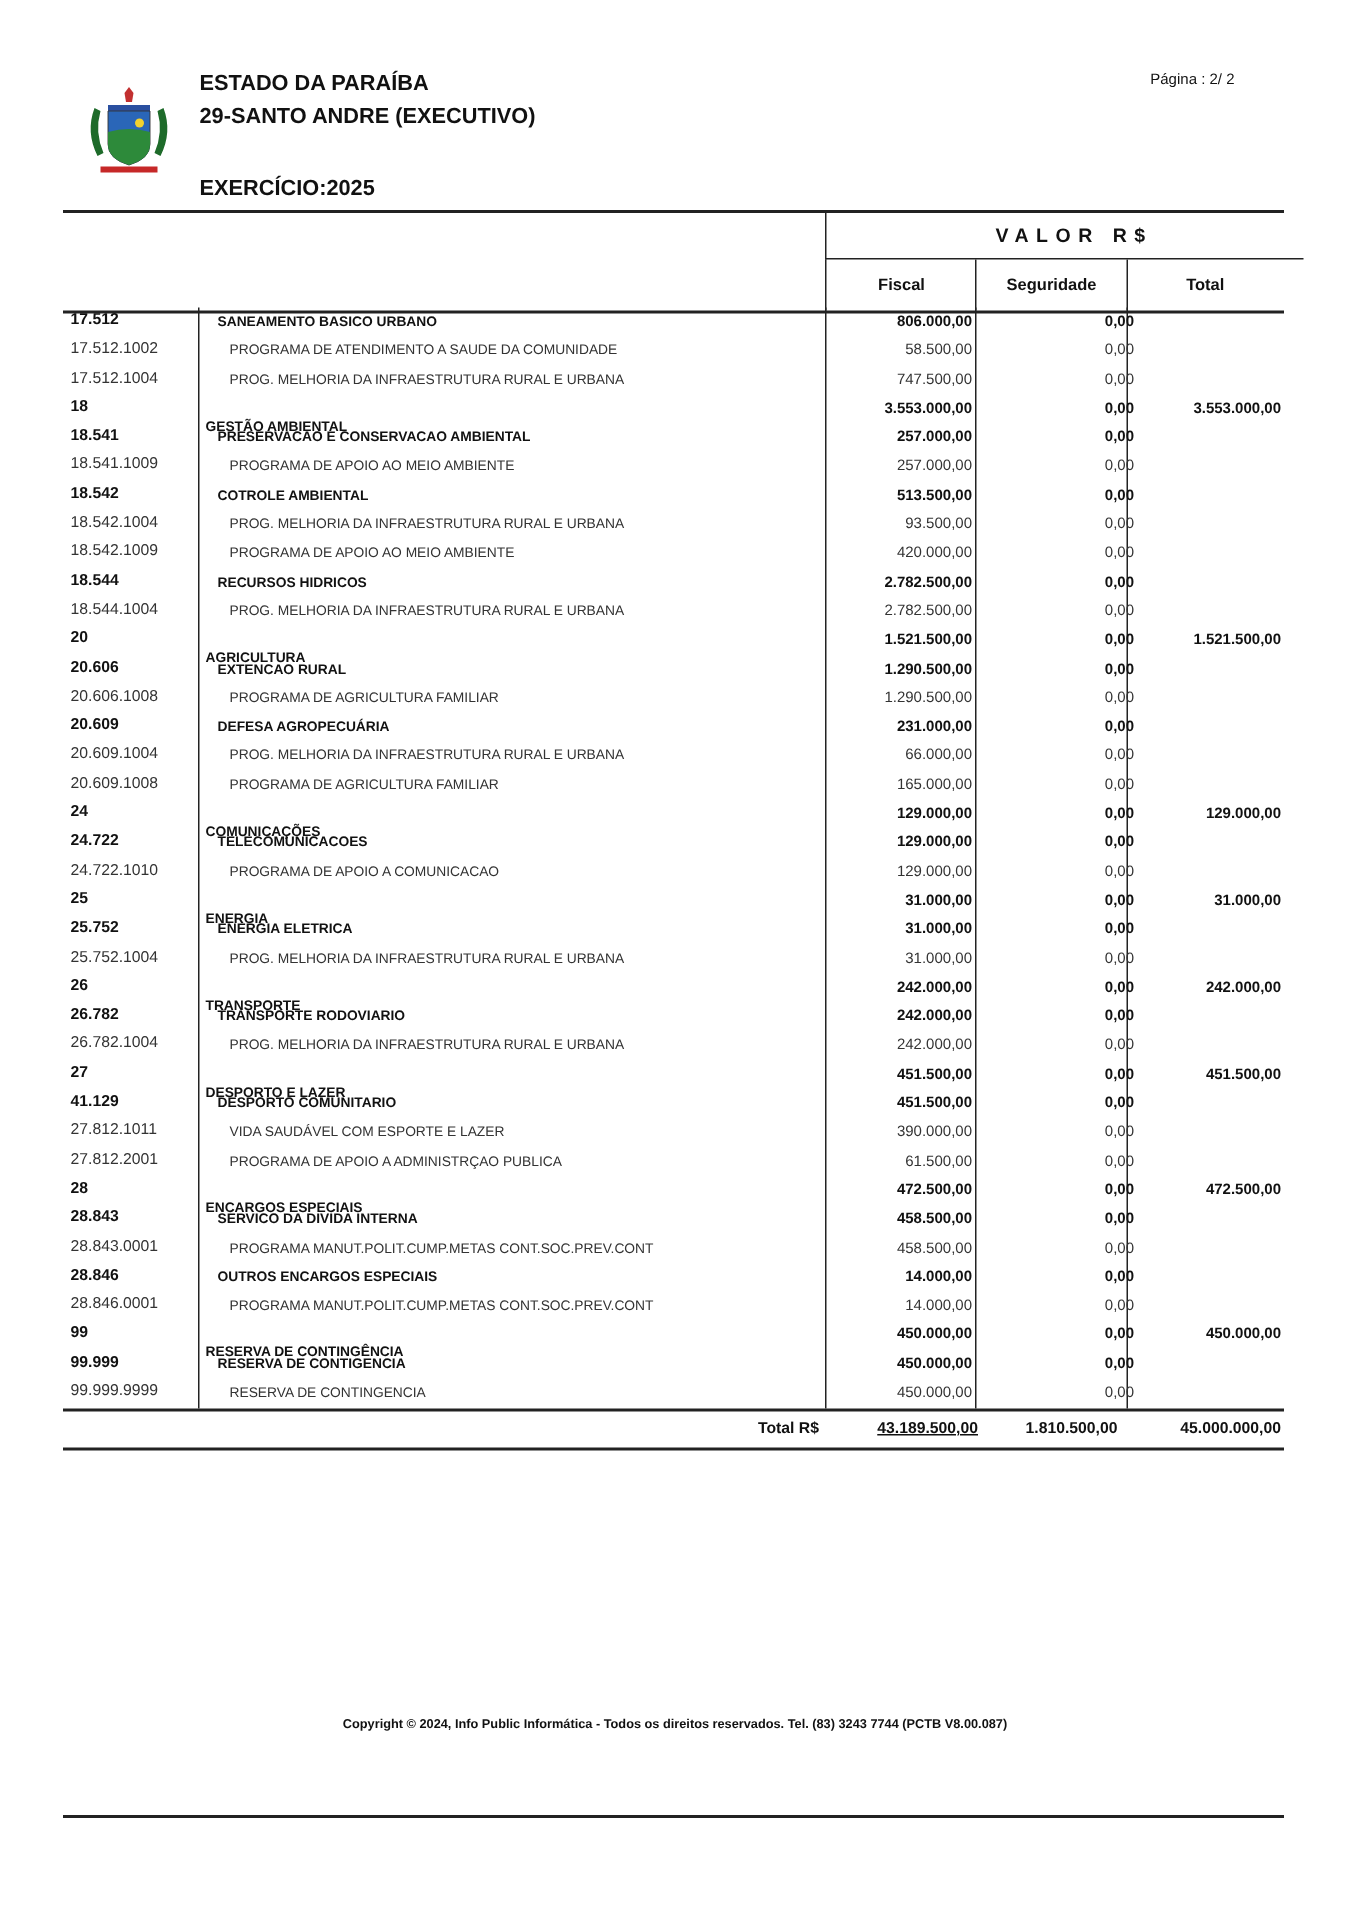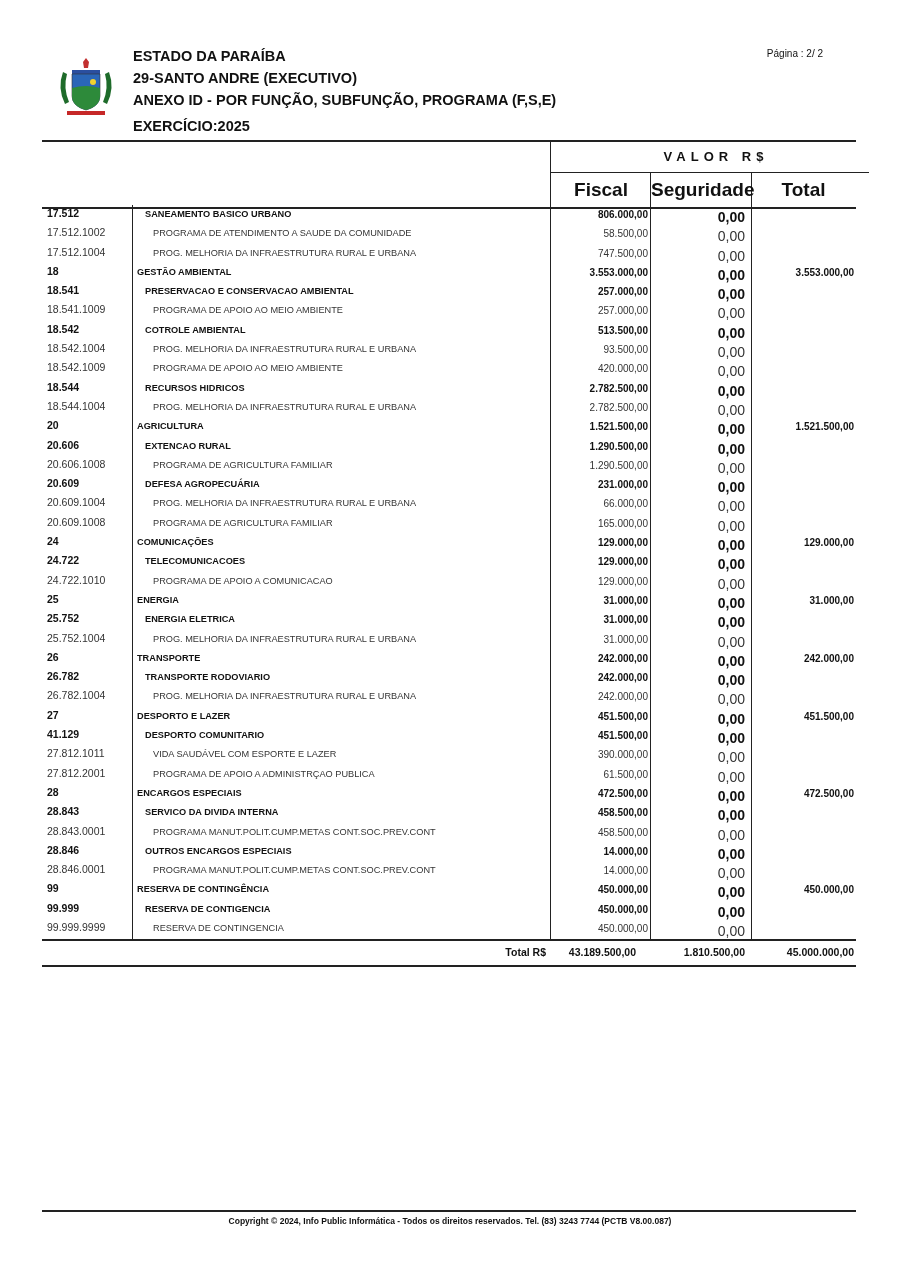--- a/index.html
+++ b/index.html
@@ -5,65 +5,64 @@
   html, body { margin: 0; padding: 0; background: #ffffff; }
   body { width: 900px; height: 1272px; position: relative; font-family: "Liberation Sans", sans-serif; color: #111; }
   .page { position: absolute; left: 0; top: 0; width: 900px; height: 1272px; }
   .crest { position: absolute; left: 55px; top: 58px; width: 62px; height: 62px; }
   .hdr { position: absolute; left: 133px; font-weight: bold; font-size: 14.5px; white-space: nowrap; }
   .pagina { position: absolute; right: 77px; top: 48px; font-size: 10px; }
   .thead { position: absolute; left: 42px; top: 140px; width: 814px; height: 65px; border-top: 2px solid #222; border-bottom: 2px solid #222; }
   .th-codigo { position: absolute; left: 0; top: 0; width: 90px; height: 65px; line-height: 65px; text-align: center; font-weight: bold; font-size: 14.5px; border-right: 1px solid #222; }
   .th-desc { position: absolute; left: 91px; top: 0; width: 415px; height: 65px; line-height: 65px; padding-left: 6px; font-weight: bold; font-size: 14.5px; }
   .th-valor { position: absolute; left: 508px; top: 0; width: 306px; height: 30px; border-left: 1px solid #222; border-bottom: 1px solid #222; text-align: center; line-height: 30px; font-weight: bold; font-size: 13px; letter-spacing: 5px; padding-left: 12px; }
-  .th-fiscal, .th-seg, .th-total { position: absolute; top: 31px; height: 34px; line-height: 34px; text-align: center; font-weight: bold; font-size: 19px; }
+  .th-fiscal, .th-seg, .th-total { position: absolute; top: 31px; height: 34px; line-height: 34px; text-align: center; font-weight: bold; font-size: 11px; }
   .th-fiscal { left: 508px; width: 100px; border-left: 1px solid #222; }
   .th-seg { left: 608px; width: 100px; border-left: 1px solid #222; border-right: 1px solid #222; }
   .th-total { left: 709px; width: 105px; }
   .vsep { position: absolute; top: 205px; width: 0; border-left: 1px solid #222; height: 734px; }
   .rows { position: absolute; left: 42px; top: 205px; width: 814px; }
   .row { position: relative; height: 19.3px; font-size: 9.2px; }
   .row .cod { position: absolute; left: 5px; top: 2px; font-size: 10.5px; }
   .row .desc { position: absolute; top: 4px; white-space: nowrap; }
   .row .fis { position: absolute; right: 208px; top: 4px; font-size: 10px; }
-  .row .seg { position: absolute; right: 111px; top: 4px; font-size: 14px; padding-left: 44px; }
+  .row .seg { position: absolute; right: 100px; top: 4px; font-size: 10px; padding-left: 44px; }
   .row .tot { position: absolute; right: 2px; top: 4px; font-size: 10px; }
-  .lvl0 .desc { left: 95px; }
+  .lvl0 .desc { left: 95px; margin-top: 12px; }
   .lvl1 .desc { left: 103px; }
   .lvl2 .desc { left: 111px; }
   .lvl0, .lvl1 { font-weight: bold; }
   .lvl2 { color: #333; }
   .lvl2 .cod { font-weight: normal; }
   .totals { position: absolute; left: 42px; top: 939px; width: 814px; height: 24px; border-top: 2px solid #222; border-bottom: 2px solid #222; font-weight: bold; font-size: 10.5px; }
   .totals .lbl { position: absolute; right: 310px; top: 5px; }
-  .totals .fis { position: absolute; right: 220px; top: 5px; }
+  .totals .fis { position: absolute; right: 204px; top: 5px; text-decoration: underline; }
   .totals .seg { position: absolute; right: 111px; top: 5px; }
   .totals .tot { position: absolute; right: 2px; top: 5px; }
   .footer-line { position: absolute; left: 42px; top: 1210px; width: 814px; border-top: 2px solid #222; }
-  .footer { position: absolute; left: 0; top: 1216px; width: 900px; text-align: center; font-size: 8.5px; font-weight: bold; }
+  .footer { position: absolute; left: 0; top: 1144px; width: 900px; text-align: center; font-size: 8.5px; font-weight: bold; }
 </style>
 </head>
 <body>
 
 <div class="page">
 
   <svg class="crest" viewBox="0 0 62 62">
     <path d="M8 14 Q2 30 10 46 L14 44 Q8 30 12 16 Z" fill="#1e6b2a"></path>
     <path d="M54 14 Q60 30 52 46 L48 44 Q54 30 50 16 Z" fill="#1e6b2a"></path>
     <rect x="17" y="12" width="28" height="4" fill="#2a4fa0"></rect>
     <path d="M17 16 H45 V38 Q45 48 31 52 Q17 48 17 38 Z" fill="#2a66b8" stroke="#333" stroke-width="0.6"></path>
     <path d="M17 30 Q31 26 45 30 V38 Q45 48 31 52 Q17 48 17 38 Z" fill="#2d8a3a"></path>
     <circle cx="38" cy="24" r="3" fill="#f2d22e"></circle>
     <path d="M28 4 L31 0 L34 4 L33 10 H29 Z" fill="#c23030"></path>
     <rect x="12" y="53" width="38" height="4" fill="#c62828"></rect>
   </svg>
 
   <div class="hdr" style="top:48px;">ESTADO DA PARAÍBA</div>
   <div class="hdr" style="top:70px;">29-SANTO ANDRE (EXECUTIVO)</div>
-  <div class="hdr" style="top:92px;">ANEXO ID - POR FUNÇÃO, SUBFUNÇÃO, PROGRAMA (F,S,E)</div>
   <div class="hdr" style="top:118px;">EXERCÍCIO:2025</div>
   <div class="pagina">Página : 2/ 2</div>
 
   <div class="thead">
     <div class="th-valor">VALOR R$</div>
     <div class="th-fiscal">Fiscal</div>
     <div class="th-seg">Seguridade</div>
     <div class="th-total">Total</div>
   </div>
 

